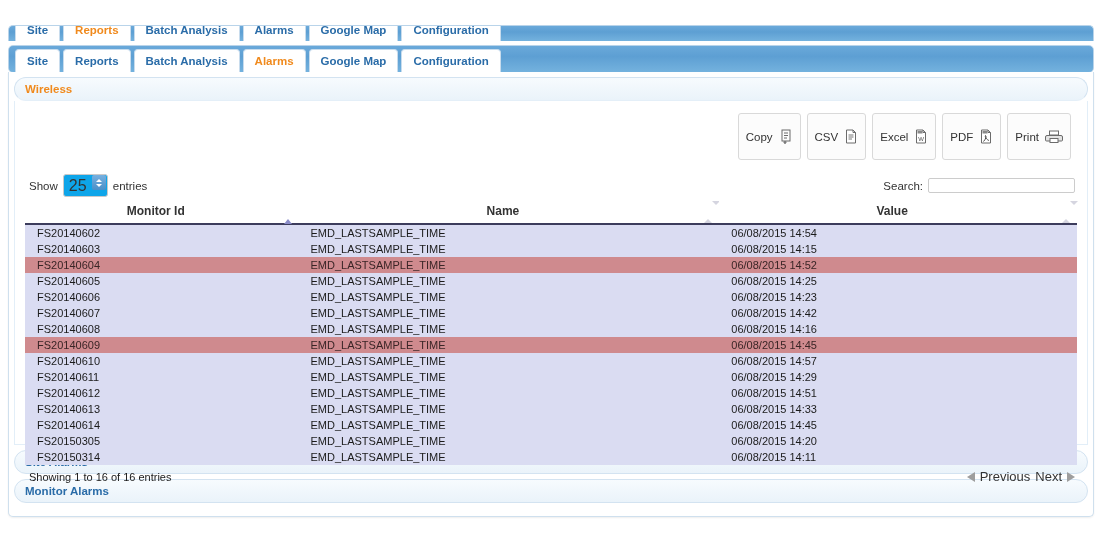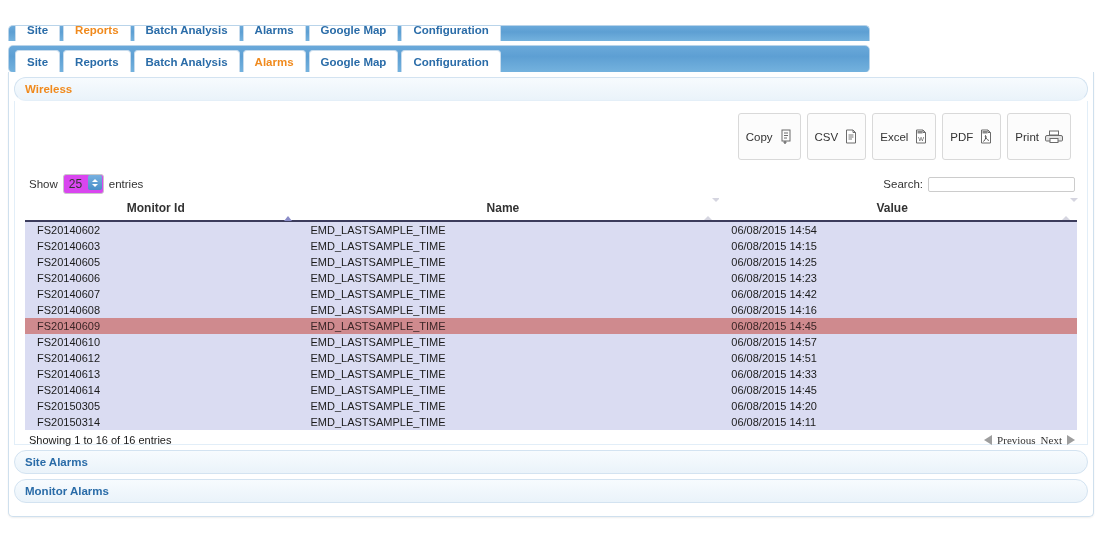--- a/index.html
+++ b/index.html
@@ -14,28 +14,28 @@
     font-size: 11px;
     color: #333333;
     overflow: hidden;
     position: relative;
   }
 
   
   .tabbar {
     position: absolute;
     left: 8px;
-    width: 862px;
+    width: 1086px;
     box-sizing: border-box;
     background: linear-gradient(to bottom, #6aa9da 0%, #5d9fd3 40%, #74b2de 100%);
     border: 1px solid #b9d4ea;
     border-radius: 5px;
     padding: 4px 0 0 6px;
     display: flex;
-    align-items: flex-start;
+    align-items: center;
   }
   .tabbar.clipped {
     top: 25px;
     height: 16px;
     overflow: hidden;
     border-bottom: none;
     border-bottom-left-radius: 0;
     border-bottom-right-radius: 0;
   }
   .tabbar.clipped .tab {
@@ -131,25 +131,25 @@
     justify-content: space-between;
     align-items: center;
     margin-top: 14px;
     padding: 0 2px 0 4px;
     font-size: 11.5px;
   }
   .length-wrap { display: flex; align-items: center; gap: 5px; }
   .len-select {
     appearance: none;
     -webkit-appearance: none;
-    background: #d946ef;
+    background: #0ea5e9;
     border: 1px solid #c9c9c9;
     border-radius: 3px;
     padding: 2px 20px 2px 5px;
-    font-size: 12px;
+    font-size: 16px;
     font-family: inherit;
     color: #333;
     position: relative;
     cursor: pointer;
   }
   .select-holder { position: relative; display: inline-block; }
   .select-holder .sel-arrow {
     position: absolute;
     right: 2px; top: 1px;
     width: 14px; height: 15px;
@@ -231,21 +231,21 @@
   
   .dt-footer {
     display: flex;
     justify-content: space-between;
     align-items: center;
     font-size: 11px;
     padding: 4px 2px 0 4px;
     color: #1b1b1b;
   }
   .pager { display: flex; align-items: center; gap: 5px; color: #333; }
-  .pager .pg-btn { cursor: pointer; font-size: 11px; font-family: Liberation Serif, serif; }
+  .pager .pg-btn { cursor: pointer; font-size: 13px; }
   .arrow-l, .arrow-r {
     width: 0; height: 0;
     border-top: 5px solid transparent;
     border-bottom: 5px solid transparent;
   }
   .arrow-l { border-right: 8px solid #9e9e9e; }
   .arrow-r { border-left: 8px solid #9e9e9e; }
 
   .col-monitor { width: 26%; }
   .col-name    { width: 40%; }
@@ -392,20 +392,25 @@
           <tr class="row-normal">
             <td>FS20140602</td>
             <td>EMD_LASTSAMPLE_TIME</td>
             <td>06/08/2015 14:54</td>
           </tr>
           <tr class="row-normal">
             <td>FS20140603</td>
             <td>EMD_LASTSAMPLE_TIME</td>
             <td>06/08/2015 14:15</td>
           </tr>
+          <tr class="row-alarm">
+            <td>FS20140604</td>
+            <td>EMD_LASTSAMPLE_TIME</td>
+            <td>06/08/2015 14:52</td>
+          </tr>
           <tr class="row-normal">
             <td>FS20140605</td>
             <td>EMD_LASTSAMPLE_TIME</td>
             <td>06/08/2015 14:25</td>
           </tr>
           <tr class="row-normal">
             <td>FS20140606</td>
             <td>EMD_LASTSAMPLE_TIME</td>
             <td>06/08/2015 14:23</td>
           </tr>
@@ -421,20 +426,25 @@
           </tr>
           <tr class="row-alarm">
             <td>FS20140609</td>
             <td>EMD_LASTSAMPLE_TIME</td>
             <td>06/08/2015 14:45</td>
           </tr>
           <tr class="row-normal">
             <td>FS20140610</td>
             <td>EMD_LASTSAMPLE_TIME</td>
             <td>06/08/2015 14:57</td>
+          </tr>
+          <tr class="row-normal">
+            <td>FS20140611</td>
+            <td>EMD_LASTSAMPLE_TIME</td>
+            <td>06/08/2015 14:29</td>
           </tr>
           <tr class="row-normal">
             <td>FS20140612</td>
             <td>EMD_LASTSAMPLE_TIME</td>
             <td>06/08/2015 14:51</td>
           </tr>
           <tr class="row-normal">
             <td>FS20140613</td>
             <td>EMD_LASTSAMPLE_TIME</td>
             <td>06/08/2015 14:33</td>

